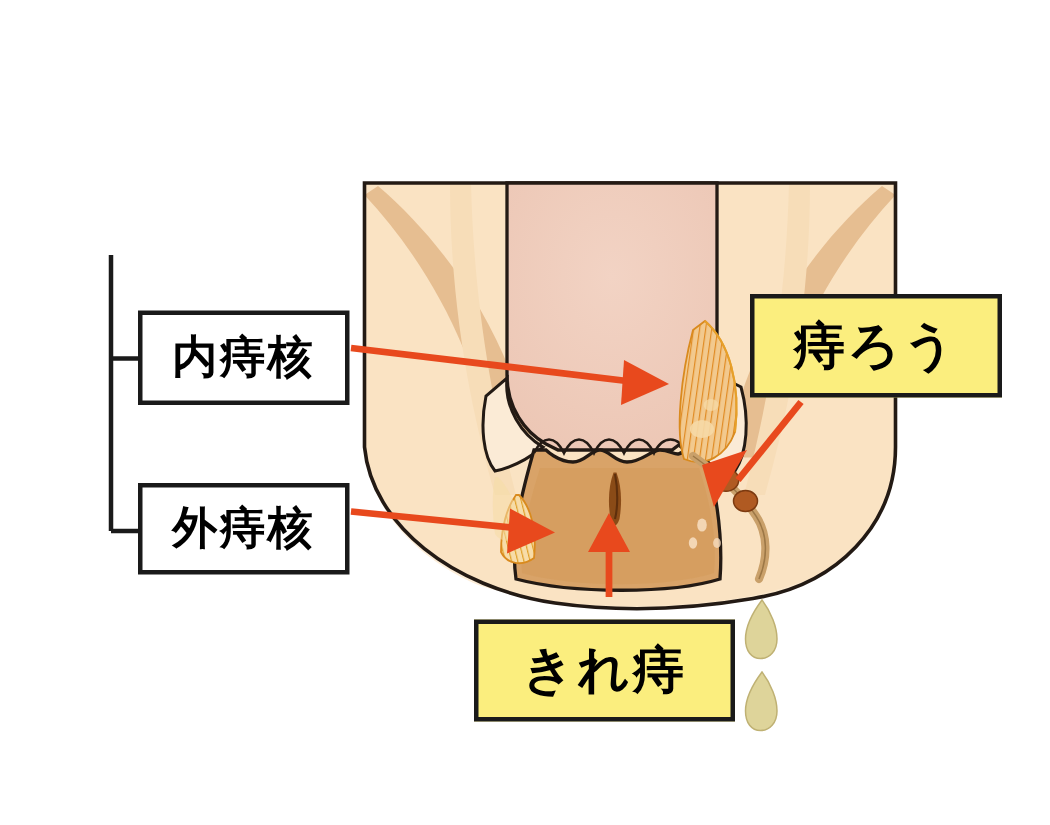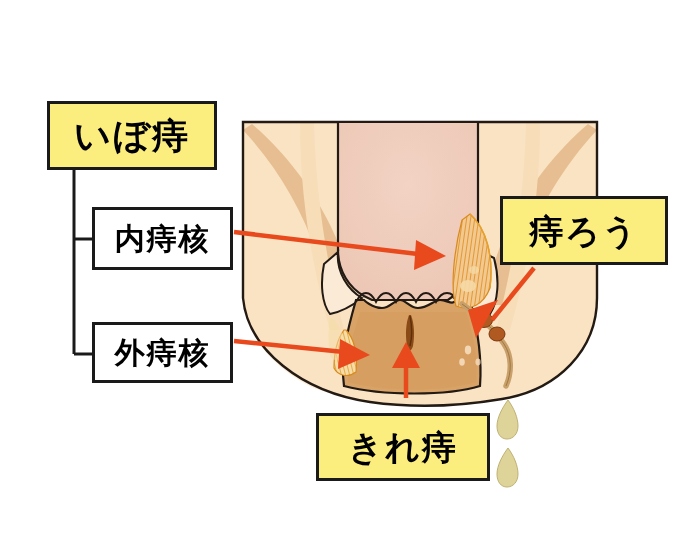--- a/index.html
+++ b/index.html
@@ -217,23 +217,20 @@
     <g>
       <line x1="534" y1="268" x2="492" y2="320" stroke="#E8491D" stroke-width="4.5"></line>
       <polygon points="498,300 476,338 468,310" fill="#E8491D"></polygon>
     </g>
     <g>
       <line x1="406" y1="398" x2="406" y2="362" stroke="#E8491D" stroke-width="4.5"></line>
       <polygon points="392,368 406,342 420,368" fill="#E8491D"></polygon>
     </g>
   </svg>
 
-  <div class="label-box label-yellow" id="box-ibo">
-    <span>いぼ痔</span>
-  </div>
 
   <div class="label-box label-white" id="box-gaishikaku">
     <span>外痔核</span>
   </div>
 
   <div class="label-box label-white" id="box-naishikaku">
     <span>内痔核</span>
   </div>
 
   <div class="label-box label-yellow" id="box-jirou">

